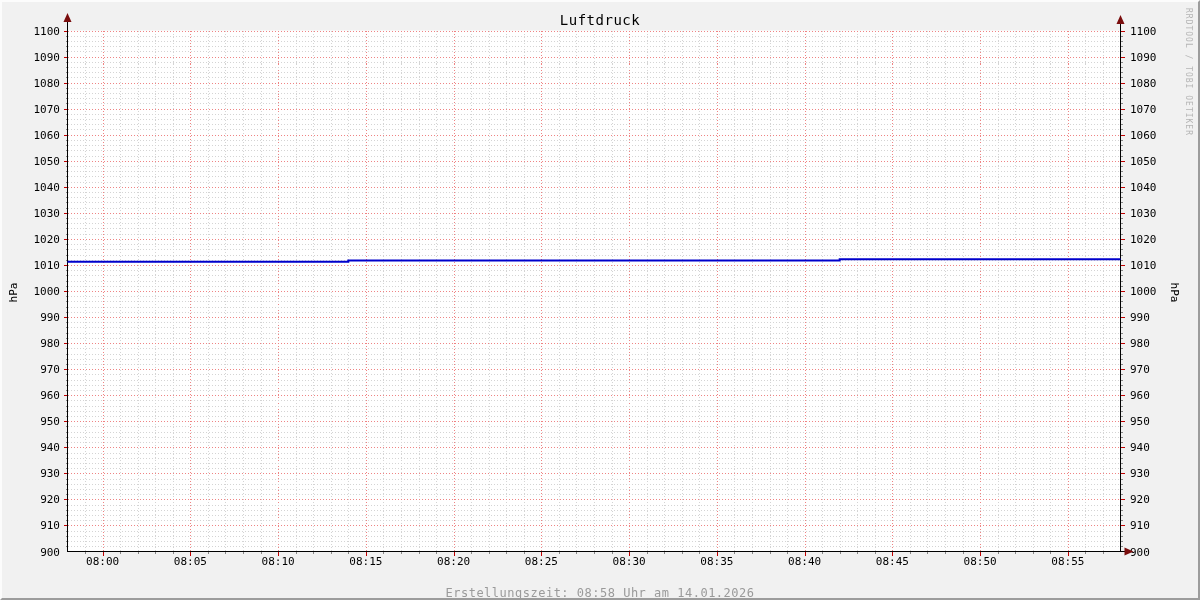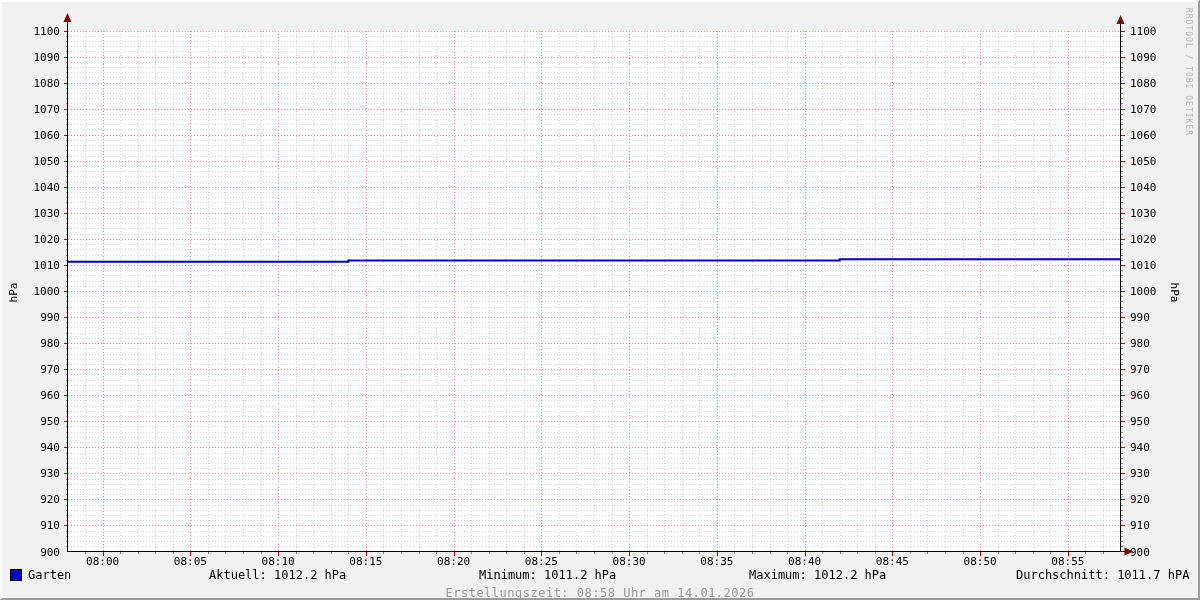--- a/index.html
+++ b/index.html
@@ -44,20 +44,21 @@
     position:absolute; right:5px; top:6px;
     writing-mode:vertical-rl; text-orientation:mixed;
     font-size:8px; color:#b5b5b5; letter-spacing:1px;
   }
 </style>
 </head>
 <body>
 
 <div class="frame">
 
+  <div class="title">Luftdruck</div>
 
   <svg class="chart" id="chart-svg" width="1196" height="596" viewBox="0 0 1196 596">
       <rect x="65.5" y="28.5" width="1053" height="521" fill="#ffffff"></rect>
       <line x1="83.5" y1="28.5" x2="83.5" y2="549.5" stroke="#d4d4d4" stroke-width="1" shape-rendering="crispEdges" stroke-dasharray="1,2"></line>
       <line x1="83.5" y1="549.5" x2="83.5" y2="551.5" stroke="#878787" stroke-width="1" shape-rendering="crispEdges"></line>
       <line x1="101.5" y1="28.5" x2="101.5" y2="549.5" stroke="#ef8383" stroke-width="1" shape-rendering="crispEdges" stroke-dasharray="1,2"></line>
       <line x1="101.5" y1="549.5" x2="101.5" y2="553.5" stroke="#c00000" stroke-width="1" shape-rendering="crispEdges"></line>
       <line x1="118.5" y1="28.5" x2="118.5" y2="549.5" stroke="#d4d4d4" stroke-width="1" shape-rendering="crispEdges" stroke-dasharray="1,2"></line>
       <line x1="118.5" y1="549.5" x2="118.5" y2="551.5" stroke="#878787" stroke-width="1" shape-rendering="crispEdges"></line>
       <line x1="136.5" y1="28.5" x2="136.5" y2="549.5" stroke="#d4d4d4" stroke-width="1" shape-rendering="crispEdges" stroke-dasharray="1,2"></line>
@@ -531,26 +532,18 @@
       <line x1="65.5" y1="549.5" x2="1126.5" y2="549.5" stroke="#000000" stroke-width="1" shape-rendering="crispEdges"></line>
       <polygon points="61.5,20 69.5,20 65.5,11" fill="#7a0d0d"></polygon>
       <polygon points="1114.5,22 1122.5,22 1118.5,13" fill="#7a0d0d"></polygon>
       <polygon points="1122.5,545.5 1122.5,553.5 1131.5,549.5" fill="#7a0d0d"></polygon>
       <polyline points="65.5,259.82399999999984 346.3,259.82399999999984 346.3,258.5214999999999 837.7,258.5214999999999 837.7,257.2189999999999 1118.5,257.2189999999999" fill="none" stroke="#0000cc" stroke-width="2"></polyline>
     </svg>
 
   <div class="ylab-left">hPa</div>
   <div class="ylab-right">hPa</div>
 
-  <div class="legend-row">
-    <span class="swatch" id="legend-swatch" style="background: rgb(0, 0, 204);"></span>
-    <span class="series-label">Garten</span>
-    <span class="stat-current">Aktuell: 1012.2 hPa</span>
-    <span class="stat-min">Minimum: 1011.2 hPa</span>
-    <span class="stat-max">Maximum: 1012.2 hPa</span>
-    <span class="stat-avg">Durchschnitt: 1011.7 hPA</span>
-  </div>
 
   <div class="footer">Erstellungszeit: 08:58 Uhr am 14.01.2026</div>
 
   <div class="watermark">RRDTOOL / TOBI OETIKER</div>
 
 </div>
 
 </body></html>

